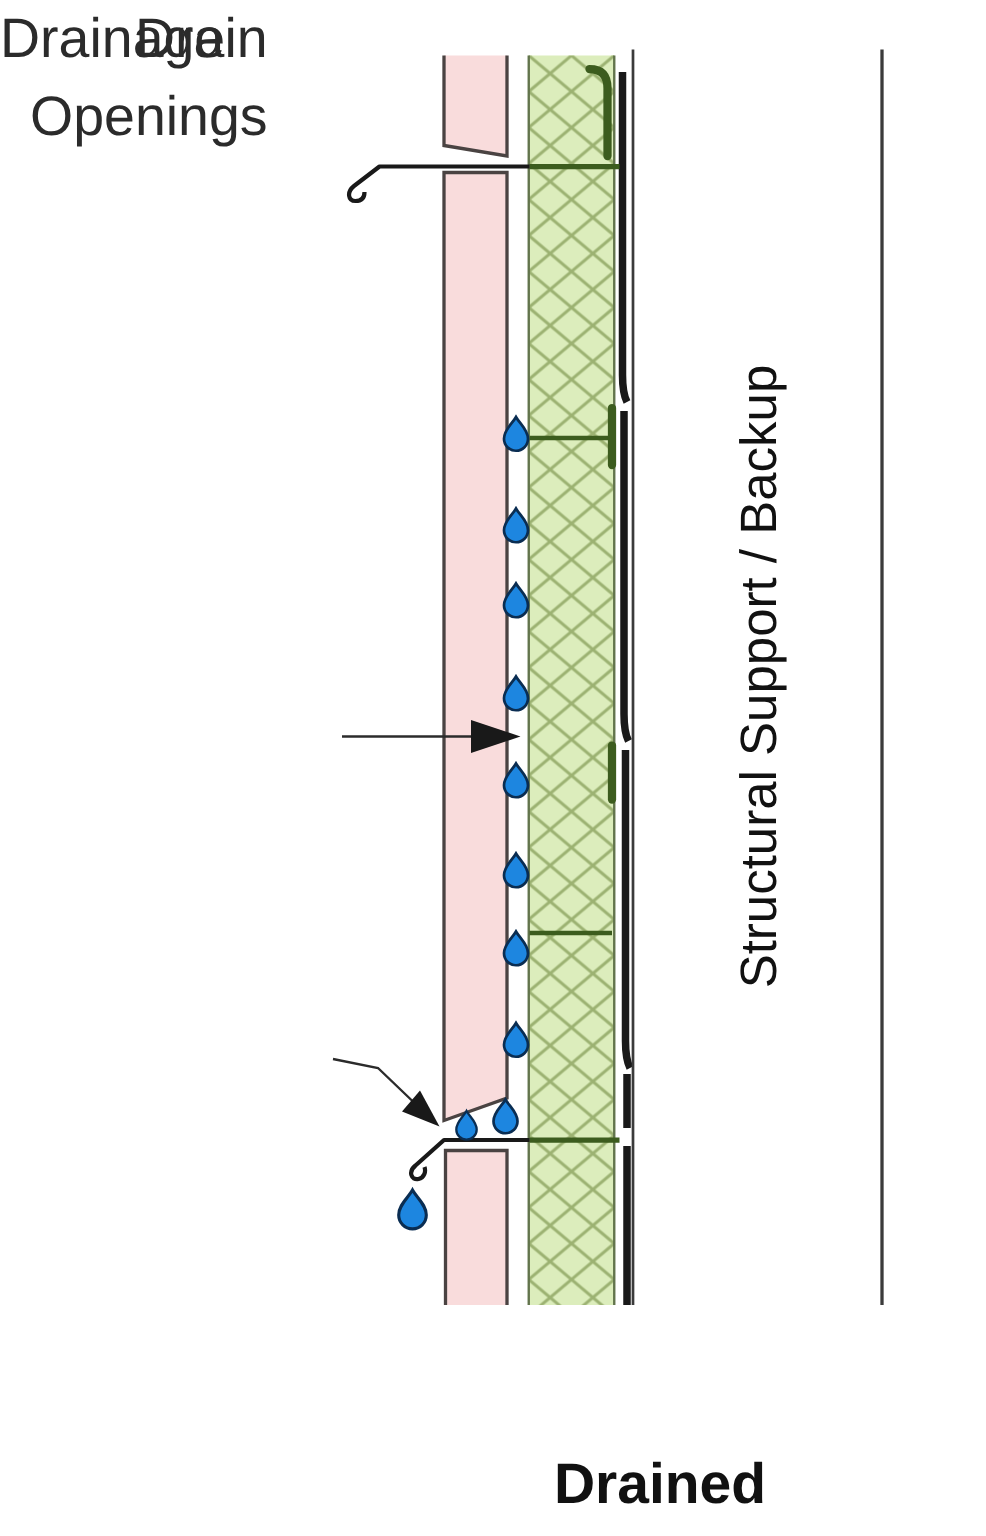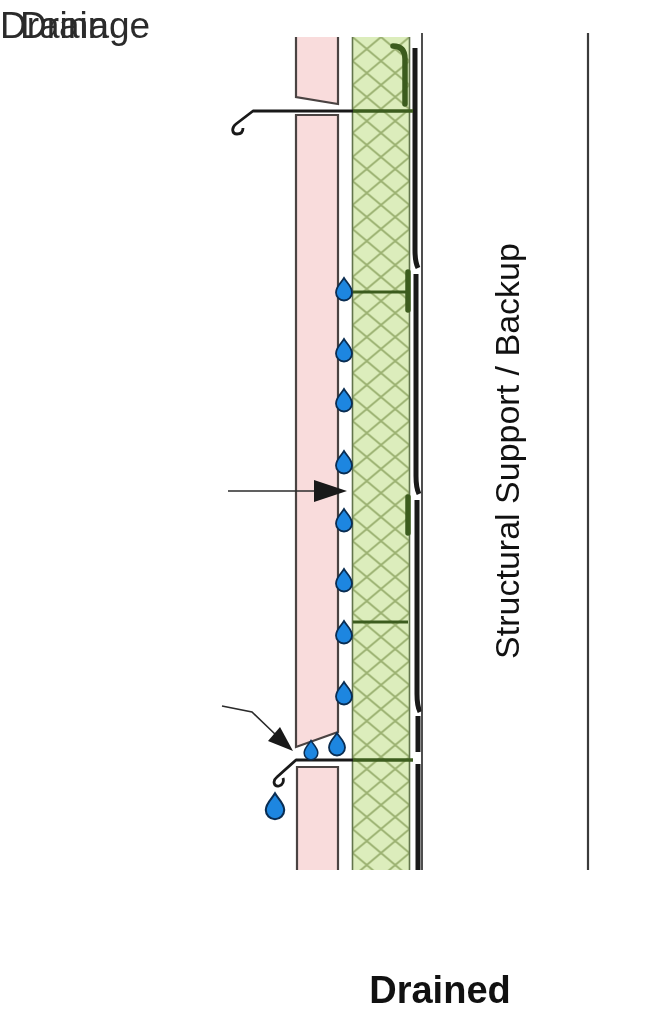--- a/index.html
+++ b/index.html
@@ -126,18 +126,19 @@
       <polygon class="arrowhead" points="293,751 268,741 280,727"></polygon>
     </g>
   </svg>
 
   <div class="label label-drainage">
     <div>Drainage</div>
   </div>
 
   <div class="label label-drain-openings">
     <div>Drain</div>
+    <div>Openings</div>
   </div>
 
   <div class="label label-structural">Structural Support / Backup</div>
 
   <div class="label label-title">Drained</div>
 </div>
 
 </body></html>

